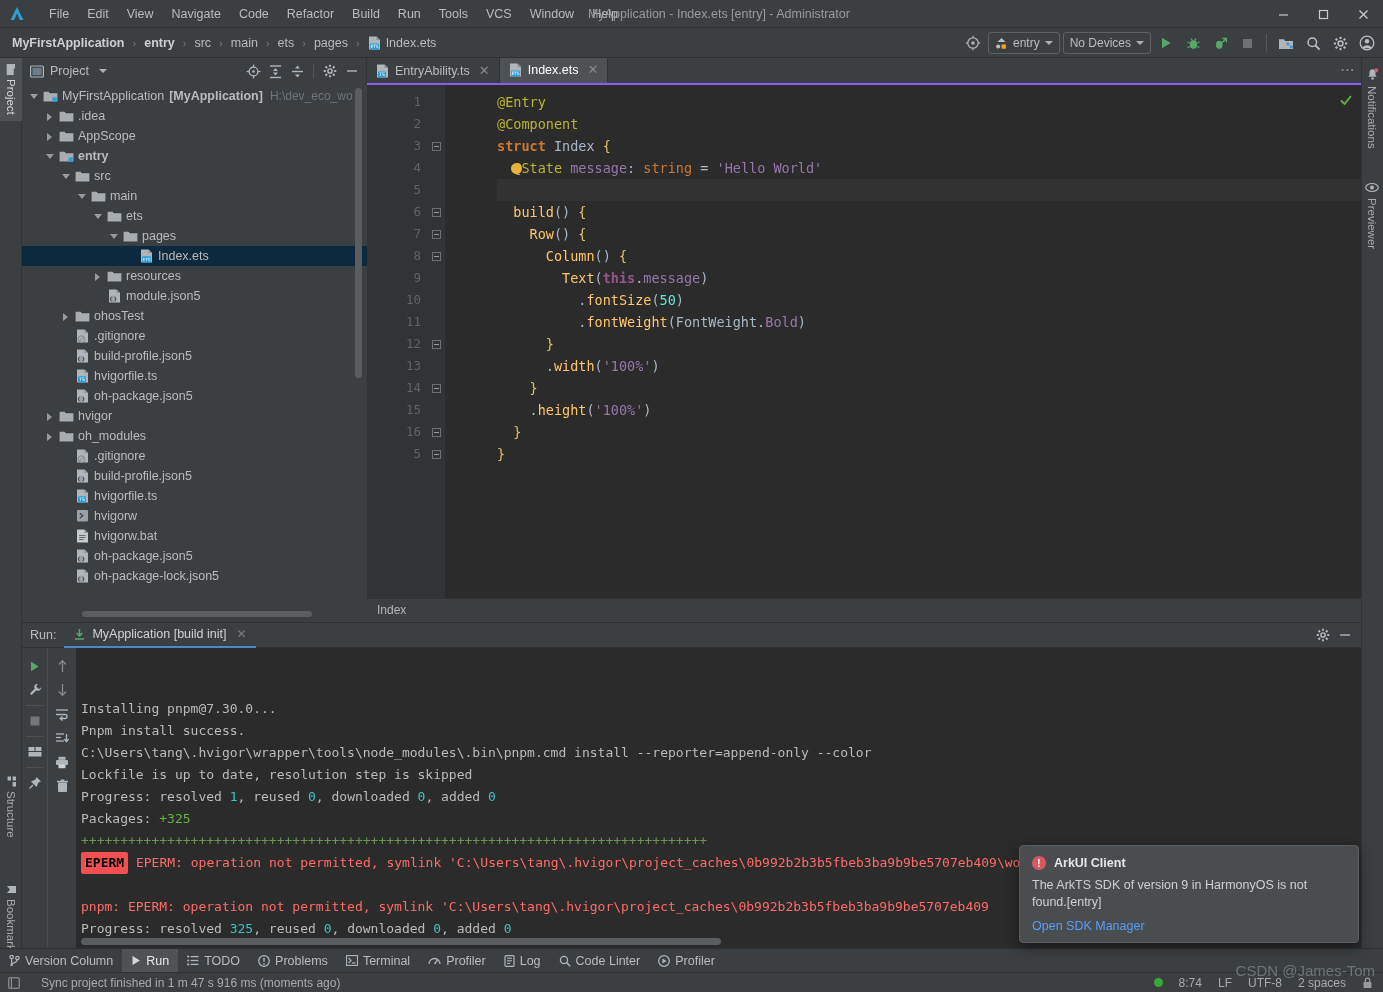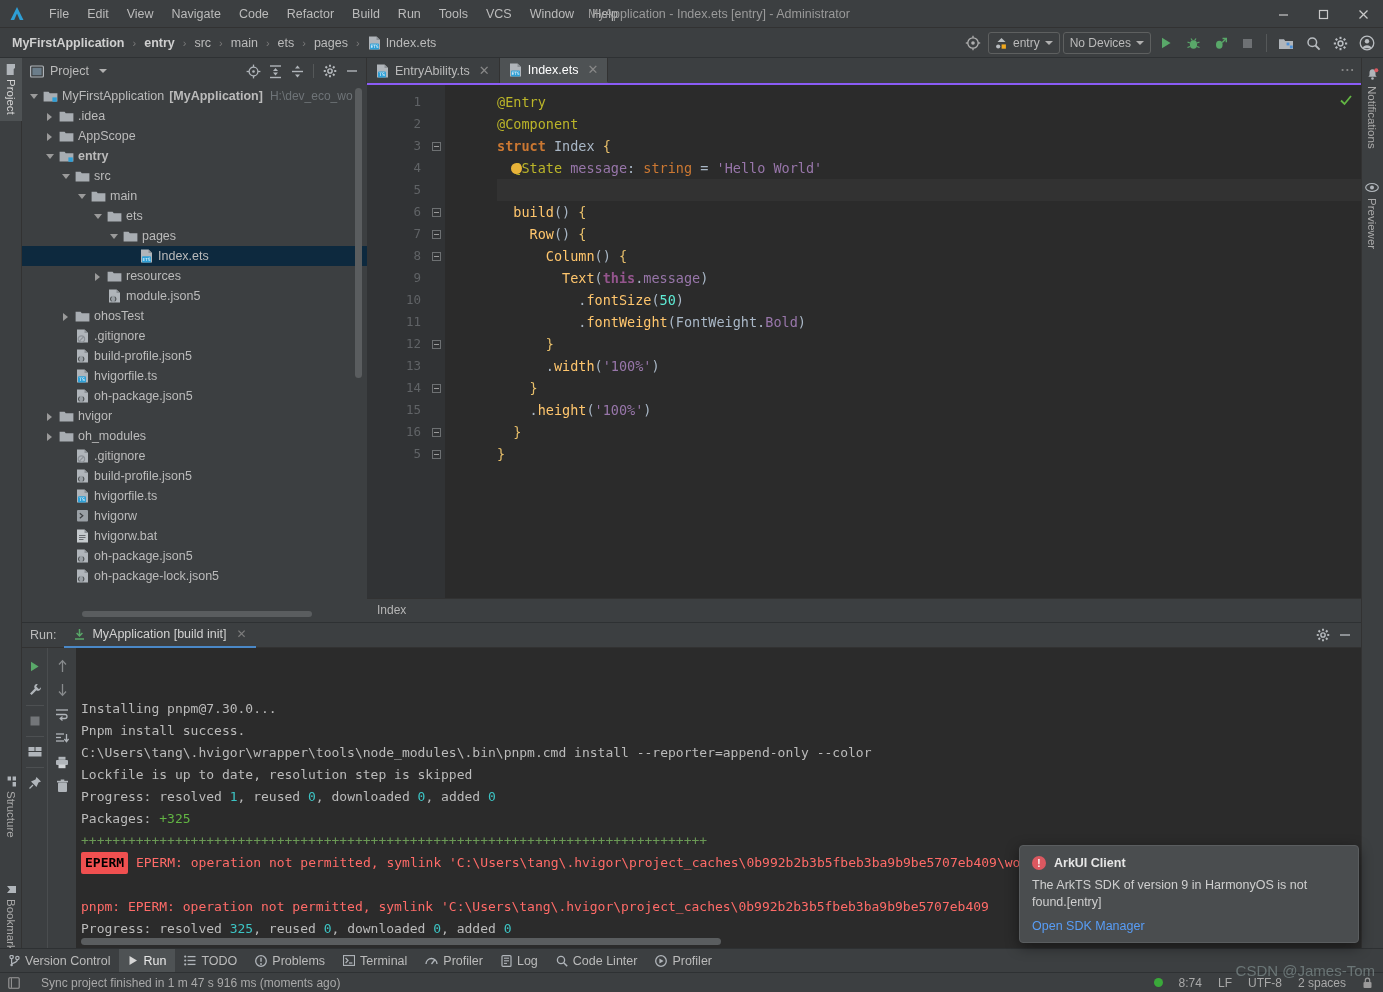--- a/index.html
+++ b/index.html
@@ -1064,21 +1064,21 @@
     <div class="btab">
       <span>
         <svg width="11" height="12" viewBox="0 0 11 12">
             <circle cx="2.6" cy="2" r="1.7" fill="none" stroke="#b0b5ba" stroke-width="1.2"></circle>
             <circle cx="2.6" cy="10" r="1.3" fill="#b0b5ba"></circle>
             <circle cx="8.4" cy="3" r="1.7" fill="none" stroke="#b0b5ba" stroke-width="1.2"></circle>
             <line x1="2.6" y1="3.8" x2="2.6" y2="8.7" stroke="#b0b5ba" stroke-width="1.2"></line>
             <path d="M8.4 4.8 c0 2.5 -2.5 2.5 -5.8 4" fill="none" stroke="#b0b5ba" stroke-width="1.2"></path>
           </svg>
       </span>
-      <span>Version Control</span>
+      <span>Version Column</span>
     </div>
     <div class="btab active">
       <span>
         <svg width="10" height="11" viewBox="0 0 10 11">
             <path d="M1.5 1 L9 5.5 L1.5 10 Z" fill="#d6d6d6"></path>
           </svg>
       </span>
       <span>Run</span>
     </div>
     <div class="btab">

